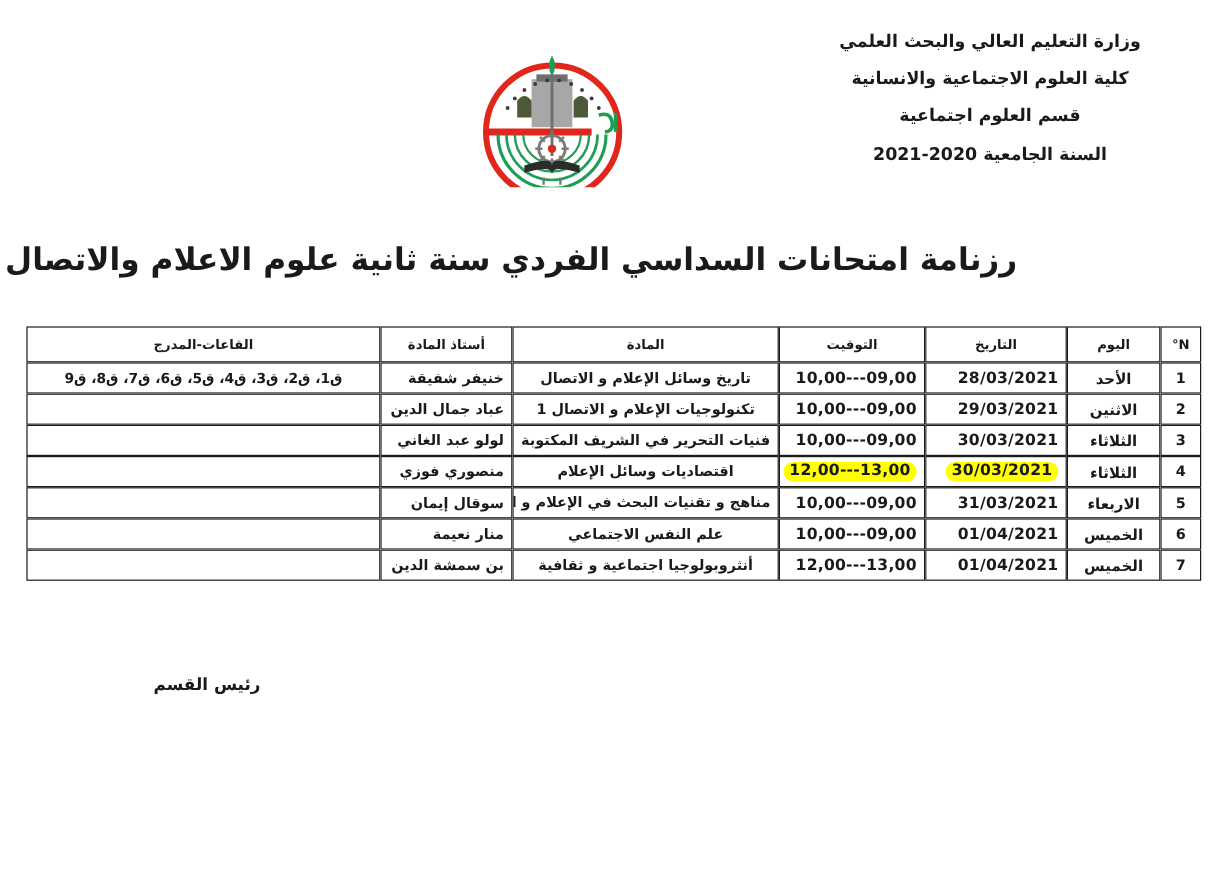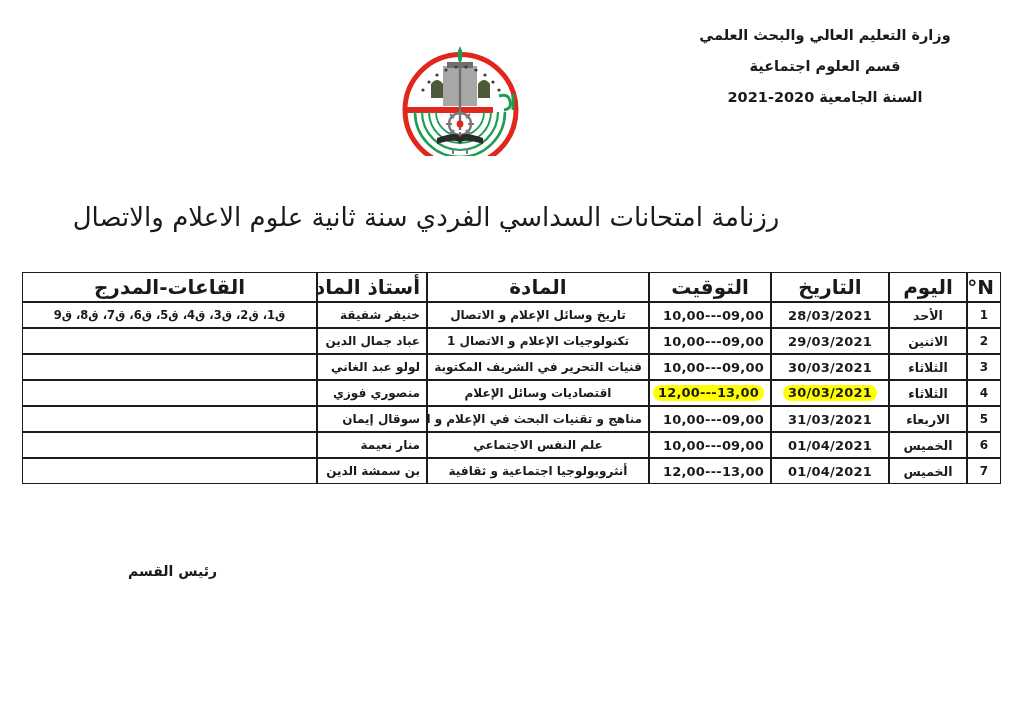--- a/index.html
+++ b/index.html
@@ -66,21 +66,21 @@
   .logo-wrap svg { display: block; }
 
   
   .doc-title {
     position: absolute;
     top: 202px;
     left: 0;
     width: 884px;
     text-align: center;
     font-size: 26px;
-    font-weight: normal;
+    font-weight: bold;
     direction: rtl;
     white-space: nowrap;
     letter-spacing: 0px;
     padding-right: 32px;
     box-sizing: border-box;
   }
 
   
   .sched-wrap {
     position: absolute;
@@ -102,35 +102,35 @@
     padding: 0 6px;
     font-weight: bold;
     background: #ffffff;
     overflow: hidden;
     white-space: nowrap;
     box-sizing: border-box;
     vertical-align: middle;
   }
   table.sched th {
     height: 30px;
-    font-size: 20px;
+    font-size: 11px;
     text-align: center;
   }
   
   col.c-num   { width: 34px; }
   col.c-day   { width: 78px; }
   col.c-date  { width: 118px; }
   col.c-time  { width: 122px; }
   col.c-subj  { width: 222px; }
   col.c-prof  { width: 110px; }
   col.c-rooms { width: 295px; }
 
   td.num   { text-align: center; font-size: 12px; font-weight: normal; }
   td.day   { text-align: center; }
-  td.date  { text-align: center; font-size: 13px; letter-spacing: .2px; }
+  td.date  { font-size: 13px; letter-spacing: .2px; }
   td.time  { font-size: 13px; letter-spacing: .2px; }
   td.subj  { text-align: center; font-size: 12px; }
   td.prof  { text-align: right; font-size: 12px; }
   td.rooms { text-align: center; font-size: 11.5px; }
 
   .hl {
     background: #ffff00;
     display: inline-block;
     padding: 1px 5px 1px 5px;
     border-radius: 9px;
@@ -155,20 +155,21 @@
 </style>
 </head>
 <body>
 
 <div class="page">
 
   <div class="header">
 
     <div class="ministry-block">
       <div class="ministry-line">وزارة التعليم العالي والبحث العلمي</div>
+      <div class="ministry-line">كلية العلوم الاجتماعية والانسانية</div>
       <div class="ministry-line">قسم العلوم اجتماعية</div>
       <div class="ministry-line year">السنة الجامعية 2020-2021</div>
     </div>
 
     <div class="logo-wrap">
       <svg viewBox="0 0 135 118" width="135" height="118" aria-hidden="true">
 
         <path d="M12,72 A55,55 0 0 1 123,72" fill="none" stroke="#e1261c" stroke-width="5"></path>
         <path d="M12,72 A55,55 0 0 0 123,72" fill="none" stroke="#e1261c" stroke-width="5"></path>
 

